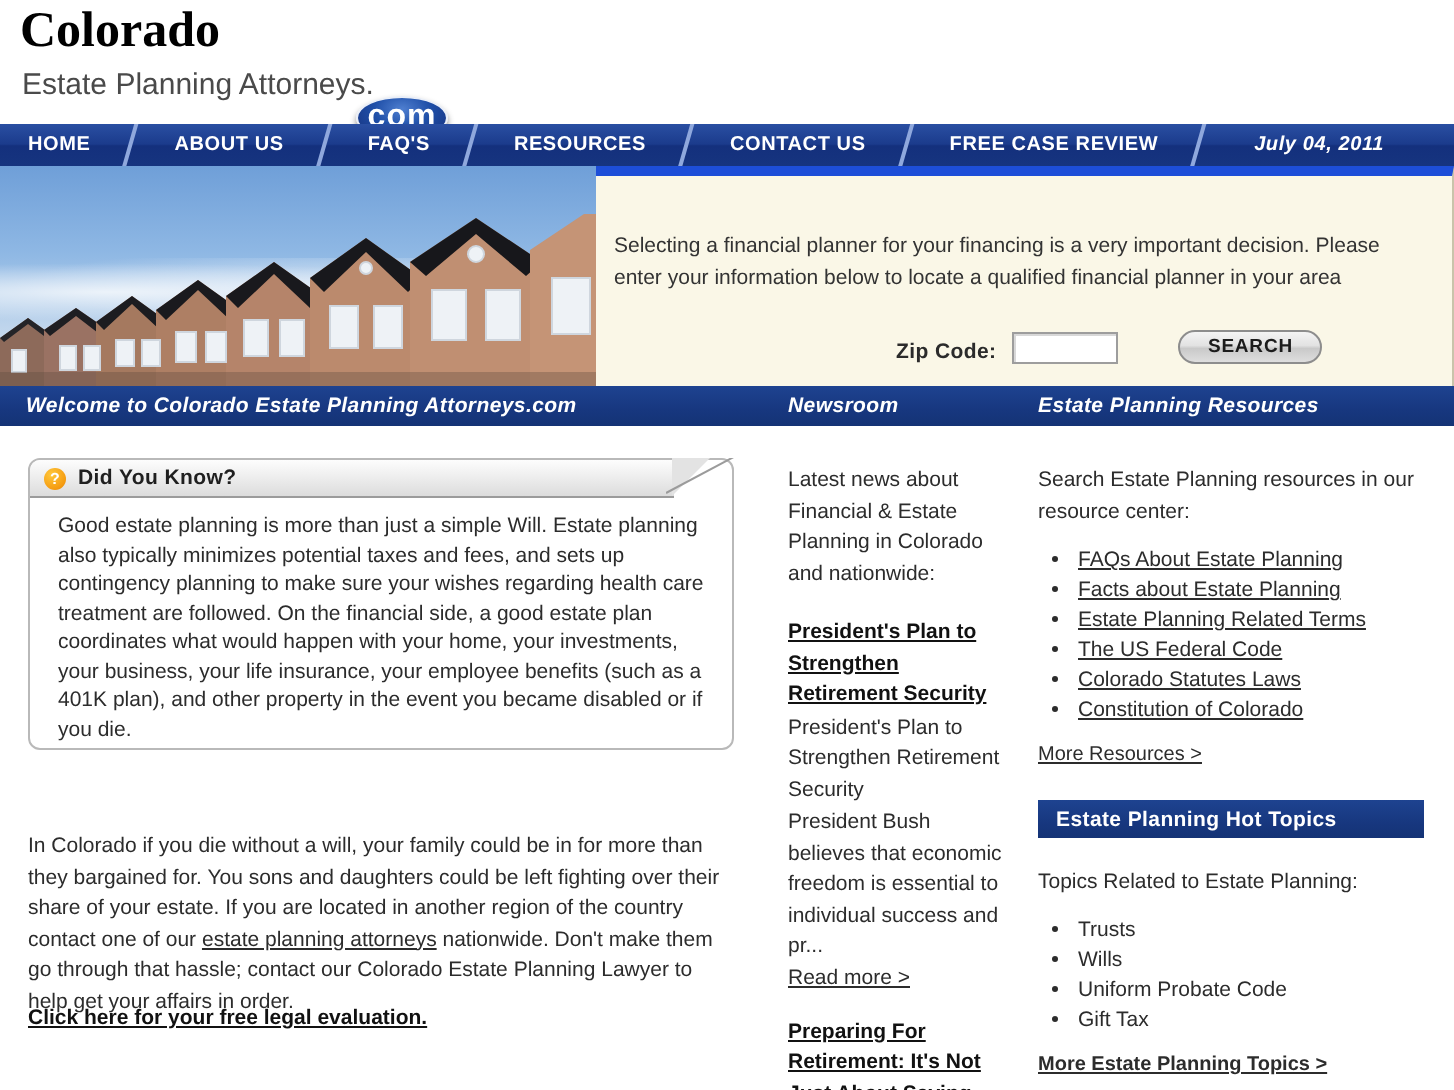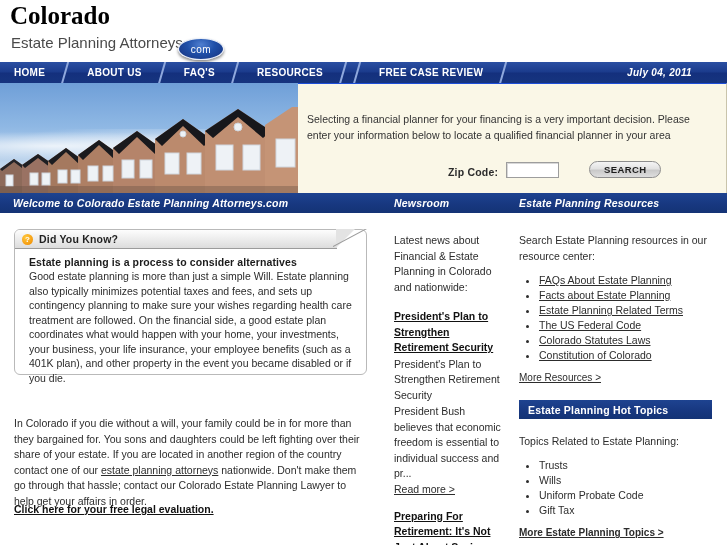--- a/index.html
+++ b/index.html
@@ -19,26 +19,26 @@
     font-family:"Liberation Serif",serif;
     font-weight:bold;font-size:25px;color:#000;
     letter-spacing:0px;
   }
   .brand-sub{
     position:absolute;left:11px;top:34px;
     font-family:"Liberation Sans",sans-serif;
     font-size:15px;color:#4a4a4a;font-weight:normal;
   }
   .com-badge{
-    position:absolute;left:178px;top:38px;
+    position:absolute;left:178px;top:48px;
     width:44px;height:20px;border-radius:50%;
     background:radial-gradient(ellipse at 50% 28%,#4f7fd0 0%,#1f4fa8 45%,#17307a 100%);
     box-shadow:0 2px 3px rgba(0,0,0,.45);
     border:1px solid #e9eef8;
-    color:#fff;font-weight:normal;font-size:10px;
+    color:#fff;font-weight:bold;font-size:16px;
     display:flex;align-items:center;justify-content:center;
     letter-spacing:.5px;
   }
 
   
   .nav{
     position:relative;height:21px;
     background:linear-gradient(180deg,#2a4fa2 0%,#1b3b8c 48%,#14307d 52%,#16347f 100%);
     overflow:hidden;
   }
@@ -69,21 +69,21 @@
     background:linear-gradient(180deg,#6f9fd8 0%,#8fb8e4 40%,#bdd4ec 72%,#dbe6f2 100%);
   }
   .hero-photo .clouds{
     position:absolute;left:-10px;top:46px;width:320px;height:34px;
     background:radial-gradient(ellipse at 20% 50%,rgba(255,255,255,.75) 0%,rgba(255,255,255,0) 60%),
                radial-gradient(ellipse at 60% 40%,rgba(255,255,255,.55) 0%,rgba(255,255,255,0) 65%);
   }
   .hero-photo .houses{position:absolute;left:0;bottom:0;width:298px;height:86px;}
   .hero-right{
     position:absolute;left:298px;top:0;width:429px;height:110px;
-    background:#faf7e7;border-top:1px solid #1d4ed8;border-right:1px solid #c9c4ab;
+    background:#faf7e7;border-top:5px solid #1d4ed8;border-right:1px solid #c9c4ab;
     box-sizing:border-box;
   }
   .hero-text{
     position:absolute;left:9px;top:27px;width:400px;
     font-size:10.5px;color:#333;line-height:16px;
   }
   .zip-row{
     position:absolute;left:150px;top:77px;display:flex;align-items:flex-end;gap:8px;
   }
   .zip-label{font-size:10.5px;font-weight:bold;color:#2b2b2b;letter-spacing:.2px;}
@@ -210,20 +210,21 @@
   <div class="nav">
     <div class="nav-items">
       <div class="nav-item">HOME</div>
       <div class="nav-sep"></div>
       <div class="nav-item">ABOUT US</div>
       <div class="nav-sep"></div>
       <div class="nav-item">FAQ'S</div>
       <div class="nav-sep"></div>
       <div class="nav-item">RESOURCES</div>
       <div class="nav-sep"></div>
+      <div class="nav-item">CONTACT US</div>
       <div class="nav-sep"></div>
       <div class="nav-item">FREE CASE REVIEW</div>
       <div class="nav-sep"></div>
     </div>
     <div class="nav-date">July 04, 2011</div>
   </div>
 
   <div class="hero">
     <div class="hero-photo">
       <div class="clouds"></div>
@@ -288,21 +289,20 @@
 
     <div class="colA">
 
       <div class="dyk">
         <div class="dyk-head">
           <span class="q-icon">?</span>
           <span class="dyk-title">Did You Know?</span>
         </div>
         <div class="dyk-slant"></div>
         <div class="dyk-body">
-          <div class="dyk-lead">Estate planning is a process to consider alternatives</div>
           <div class="dyk-text">Good estate planning is more than just a simple Will. Estate planning also typically minimizes potential taxes and fees, and sets up contingency planning to make sure your wishes regarding health care treatment are followed. On the financial side, a good estate plan coordinates what would happen with your home, your investments, your business, your life insurance, your employee benefits (such as a 401K plan), and other property in the event you became disabled or if you die.</div>
         </div>
       </div>
 
       <div class="para">
         <span>In Colorado if you die without a will, your family could be in for more than they bargained for. You sons and daughters could be left fighting over their share of your estate. If you are located in another region of the country contact one of our </span><a href="#">estate planning attorneys</a><span> nationwide. Don't make them go through that hassle; contact our Colorado Estate Planning Lawyer to help get your affairs in order.</span>
       </div>
 
       <div class="cta">Click here for your free legal evaluation.</div>
     </div>

